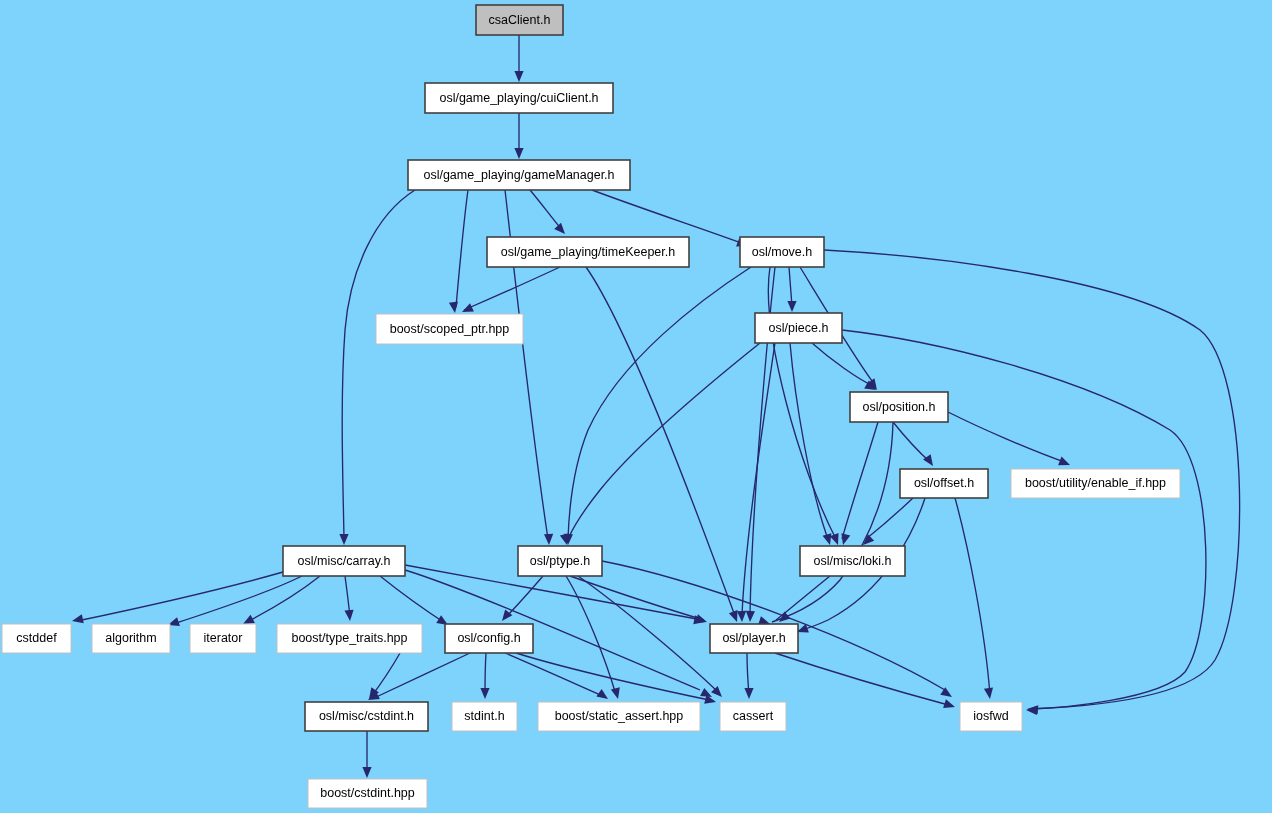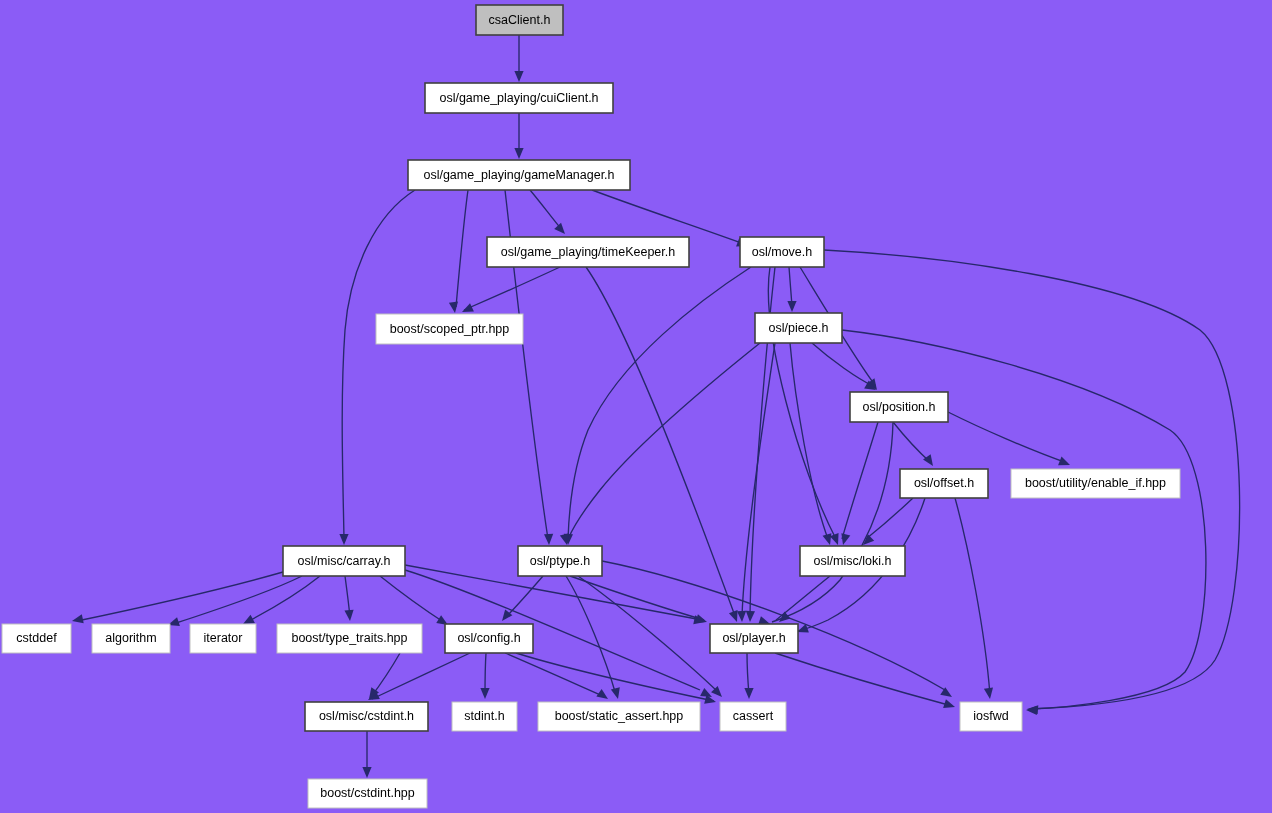--- a/index.html
+++ b/index.html
@@ -50,21 +50,21 @@
     stroke-width: 1.35;
   }
   .arrow-head {
     fill: #27286b;
     stroke: none;
   }
 </style>
 </head>
 <body>
 
-<div id="graph-page" style="background: #8b5cf6;">
+<div id="graph-page" style="background: #7dd3fc;">
   <svg id="dep-graph" viewBox="0 0 1272 813" xmlns="http://www.w3.org/2000/svg">
     <g id="edges-layer">
         <path class="edge-path" d="M519,35 L519,76" stroke="#27286b"></path>
         <path class="edge-path" d="M519,113 L519,153" stroke="#27286b"></path>
         <path class="edge-path" d="M415,190 C375,215 350,270 345,330 C340,400 343,480 344,539" stroke="#27286b"></path>
         <path class="edge-path" d="M468,190 C464,219 460,262 456,307" stroke="#27286b"></path>
         <path class="edge-path" d="M530,190 C541,203 552,218 562,230" stroke="#27286b"></path>
         <path class="edge-path" d="M592,190 C640,208 703,229 744,244" stroke="#27286b"></path>
         <path class="edge-path" d="M505,190 C512,250 530,420 548,539" stroke="#27286b"></path>
         <path class="edge-path" d="M560,267 C530,281 494,297 464,310" stroke="#27286b"></path>

